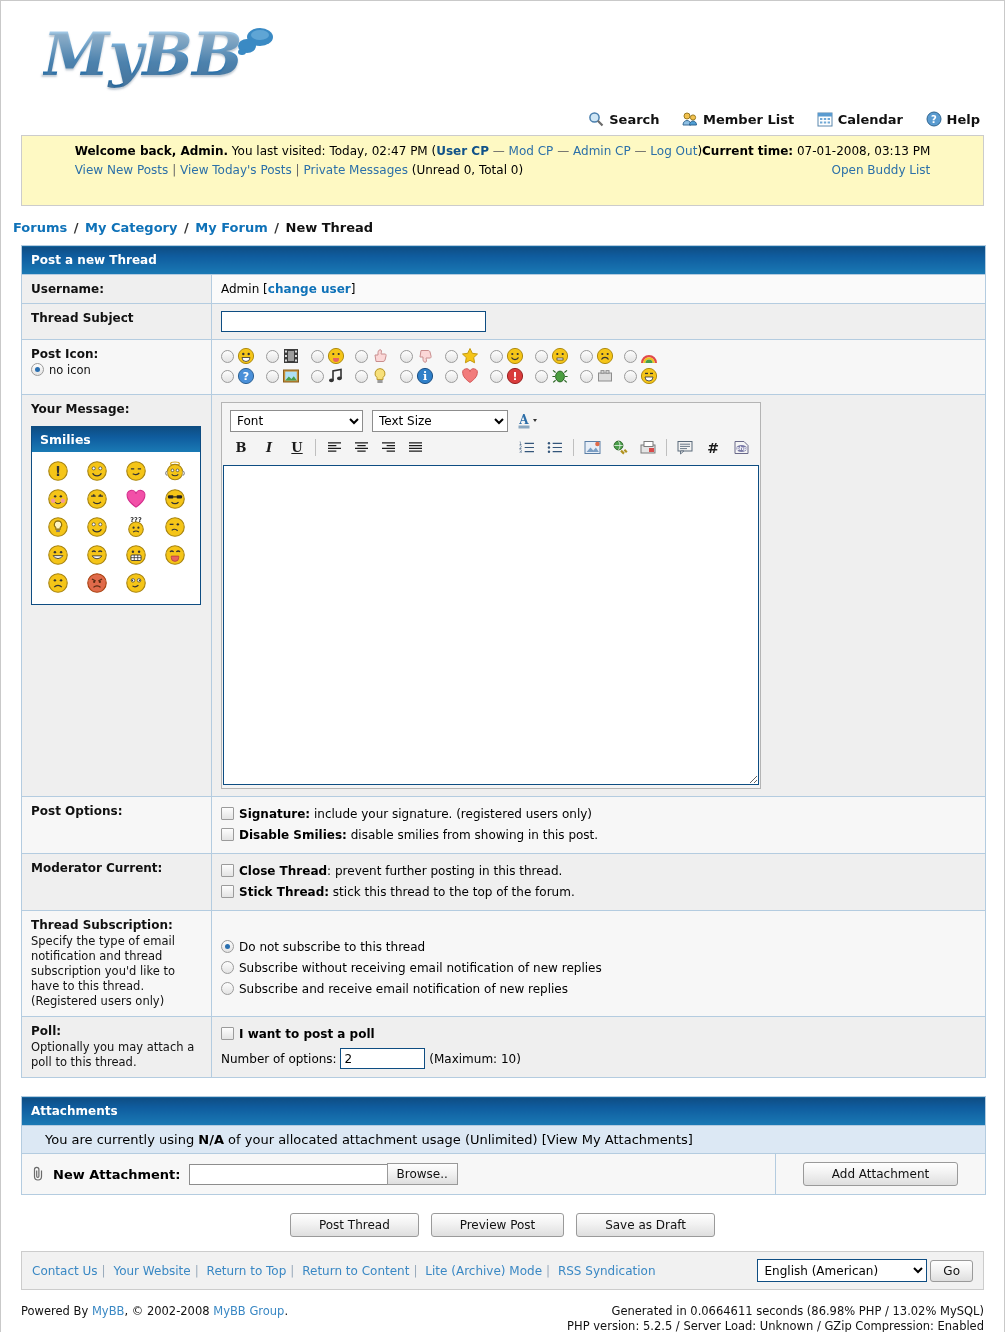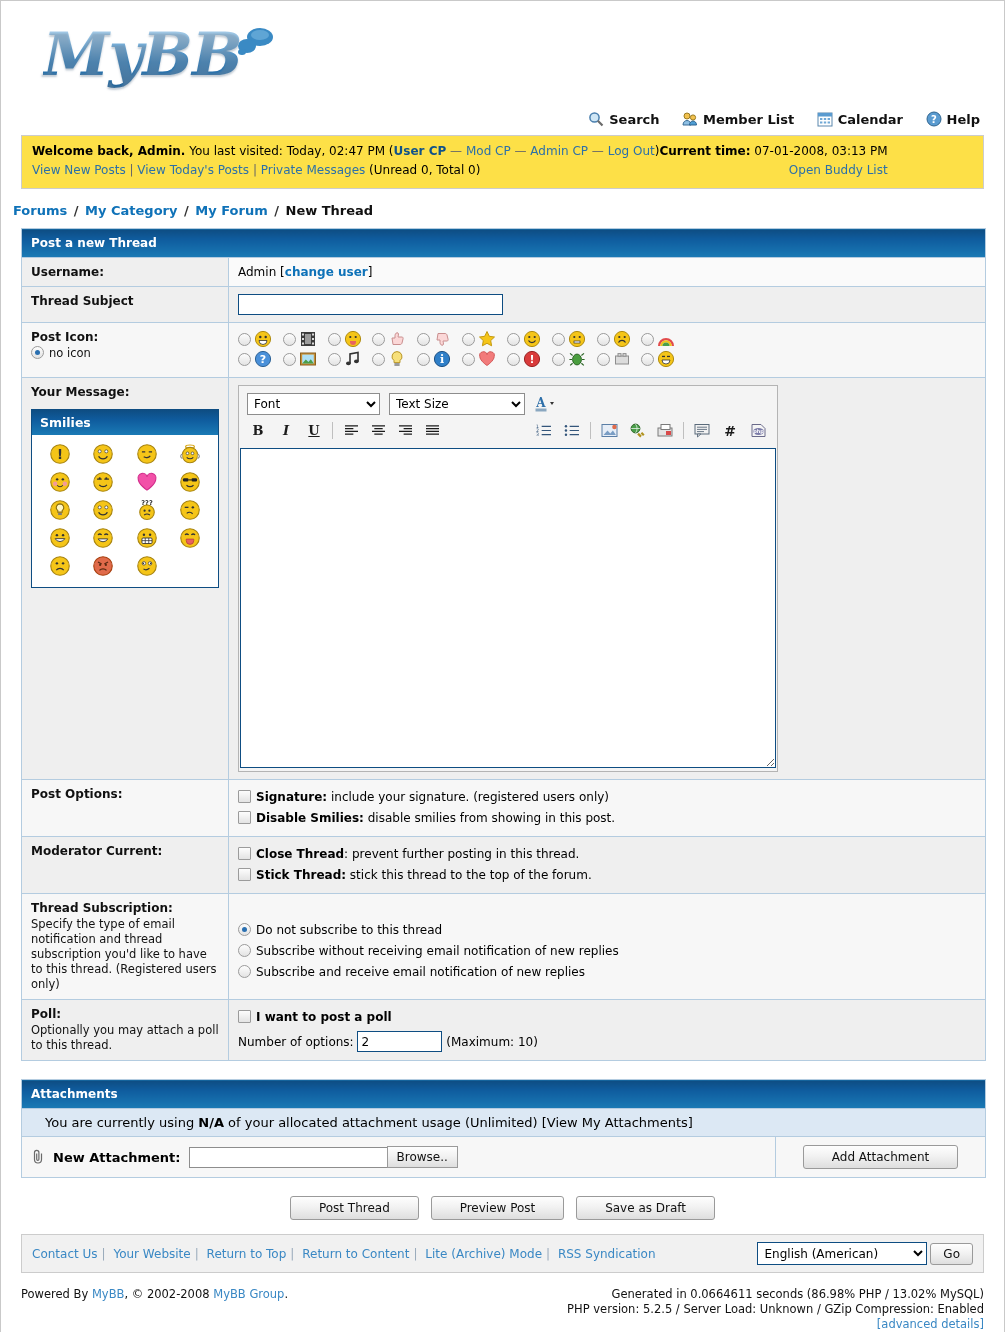--- a/index.html
+++ b/index.html
@@ -45,25 +45,25 @@
     padding: 6px 20px 8px 8px;
     font-size: 13px; font-weight: bold; color: #111;
   }
   .topnav a { color: #111; text-decoration: none; margin-right: 4px; }
   .nav-item { display: inline-block; margin-left: 14px; white-space: nowrap; }
   .nav-ico { display: inline-block; vertical-align: -3px; width: 16px; height: 16px; margin-right: 5px; }
 
   
   .welcome {
     margin: 0 20px;
-    background: #fde047;
+    background: #fef9c3;
     border: 1px solid #cccccc;
-    padding: 6px 10px 8px 10px;
+    padding: 6px 10px 25px 10px;
     font-size: 12px;
-    display: flex; justify-content: flex-start;
+    display: flex; justify-content: center;
     line-height: 19px;
   }
   .welcome a { color: #2c70a8; text-decoration: none; }
   .welcome .strong { font-weight: bold; }
   .welcome .usercp { color: #105289; font-weight: bold; }
   .welcome .right { text-align: right; }
   .dash { color: #666; }
 
   
   .breadcrumb {
@@ -127,21 +127,21 @@
   }
   .chk { border-radius: 1px; }
 
   
   .iconrow { line-height: 20px; white-space: nowrap; }
   .iconrow .rad { margin-right: 3px; margin-left: 0; }
   .picon { display:inline-block; width:18px; height:18px; vertical-align:-4px; margin-right:7px;}
 
   
   .smiliebox {
-    width: 188px; border: 1px solid #0e4d82; background: #fff;
+    width: 170px; border: 1px solid #0e4d82; background: #fff;
   }
   .smiliebox .hd {
     background: linear-gradient(180deg, #0e4d82 0%, #0f5c9e 40%, #1a7ab5 100%);
     color: #fff; font-weight: bold; font-size: 12.5px; padding: 5px 8px;
   }
   .smiliegrid {
     display: grid; grid-template-columns: repeat(4, 1fr);
     padding: 8px 6px 10px 6px; justify-items: center; row-gap: 6px;
   }
   .sm { width: 22px; height: 22px; display:block; }

